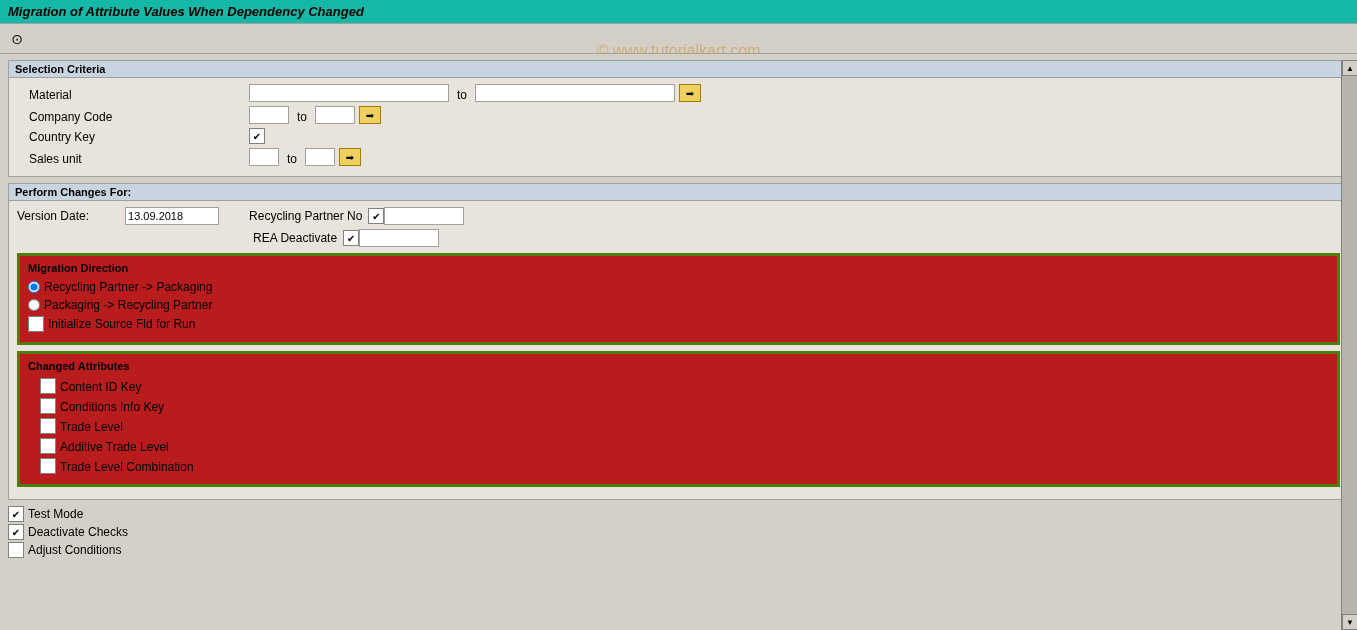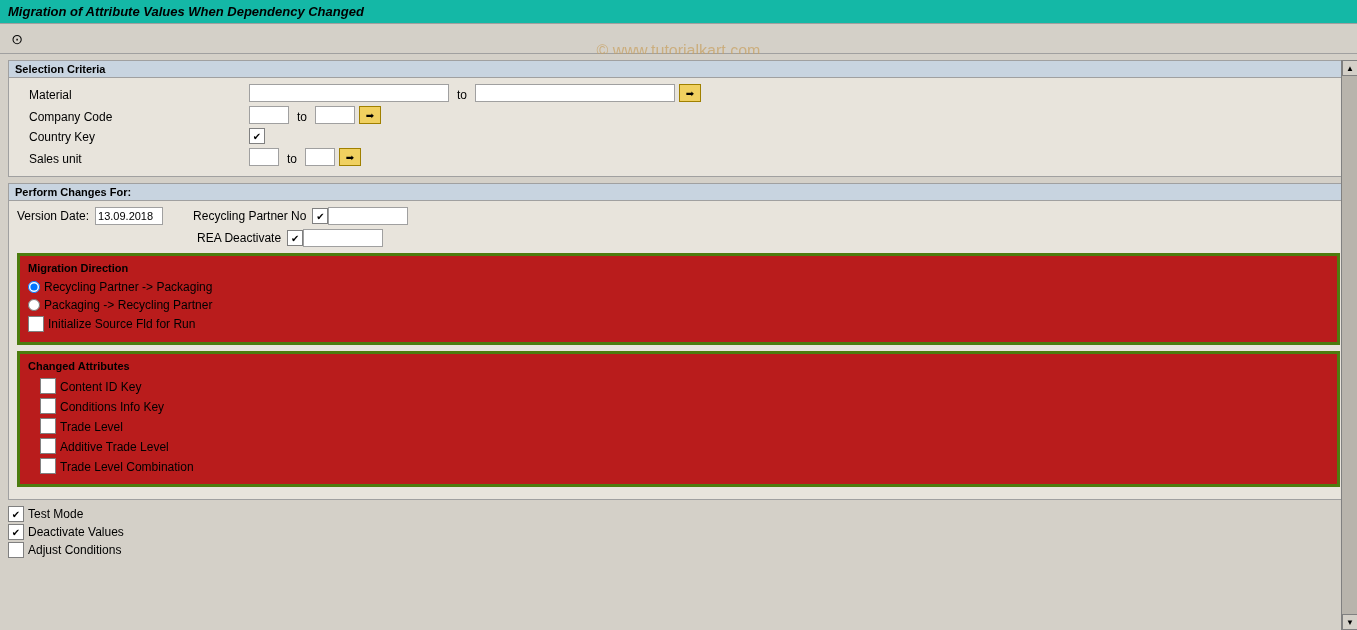--- a/index.html
+++ b/index.html
@@ -222,21 +222,21 @@
     </div>
   </div>
 
   <div class="section-box">
     <div class="section-header">Perform Changes For:</div>
     <div class="section-body">
 
       <div style="display:flex; align-items:flex-start; margin-bottom:4px;">
         <div style="display:flex; align-items:center; margin-right: 30px;">
           <span style="margin-right:6px; font-size:12px;">Version Date:</span>
-          <input class="form-input" type="text" style="width: 68px;" value="13.09.2018">
+          <input class="form-input" type="text" style="width: 94px; margin-left: 30px;" value="13.09.2018">
         </div>
         <div style="display:flex; flex-direction:column; gap:4px;">
           <div style="display:flex; align-items:center;">
             <span style="margin-right:6px; font-size:12px;">Recycling Partner No</span>
             <div class="checkbox-input">
                 <span class="checkmark">✔</span>
               </div>
             <input class="form-input" type="text" style="width: 80px;" value="">
           </div>
           <div style="display:flex; align-items:center;">
@@ -296,21 +296,21 @@
     <div class="bottom-check-row">
       <div class="checkbox-input" style="margin-right:4px;">
           <span class="checkmark">✔</span>
         </div>
       <span>Test Mode</span>
     </div>
     <div class="bottom-check-row">
       <div class="checkbox-input" style="margin-right:4px;">
           <span class="checkmark">✔</span>
         </div>
-      <span>Deactivate Values</span>
+      <span>Deactivate Checks</span>
     </div>
     <div class="bottom-check-row">
       <div class="checkbox-input" style="margin-right:4px;"></div>
       <span>Adjust Conditions</span>
     </div>
   </div>
 
 </div>
 
 <div class="right-scrollbar">

